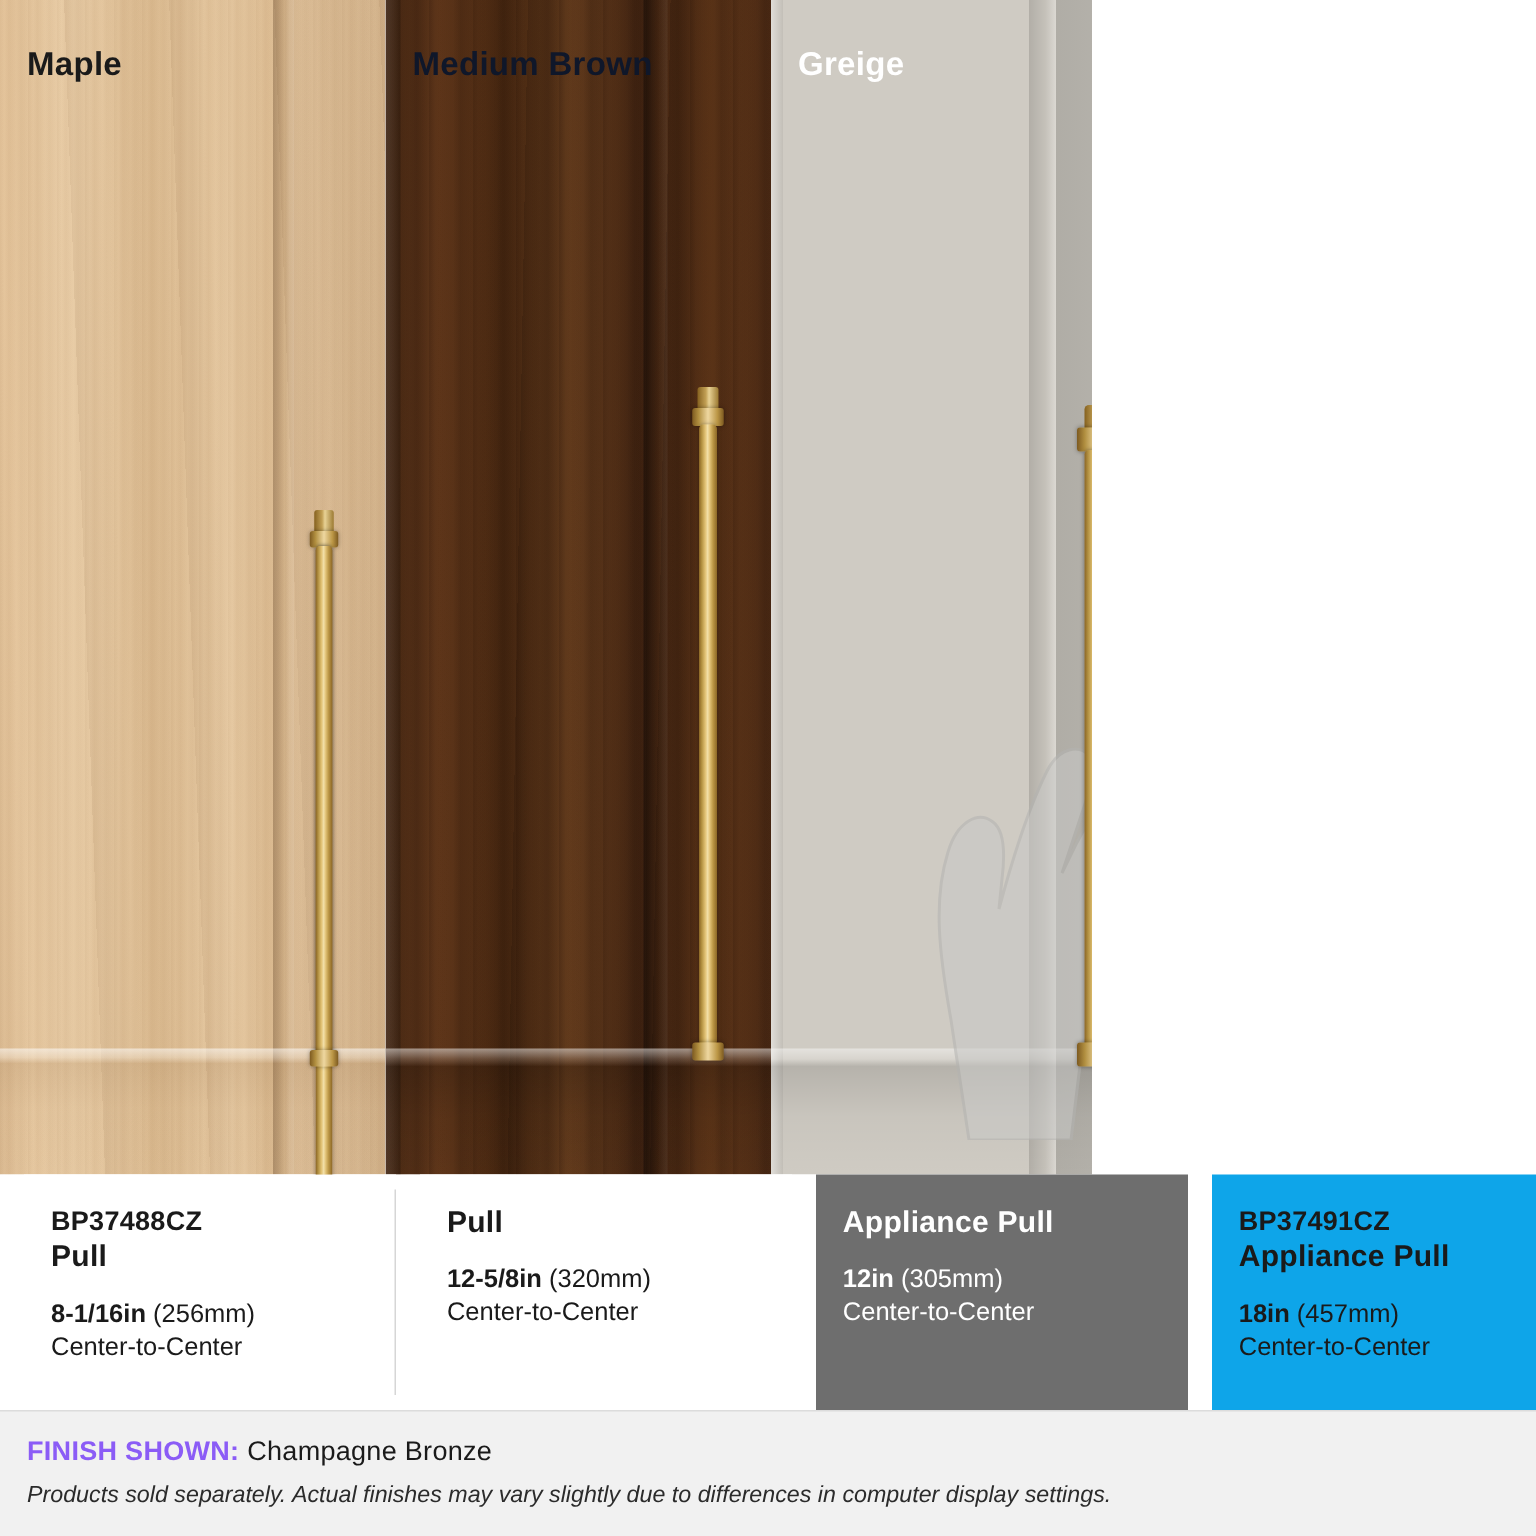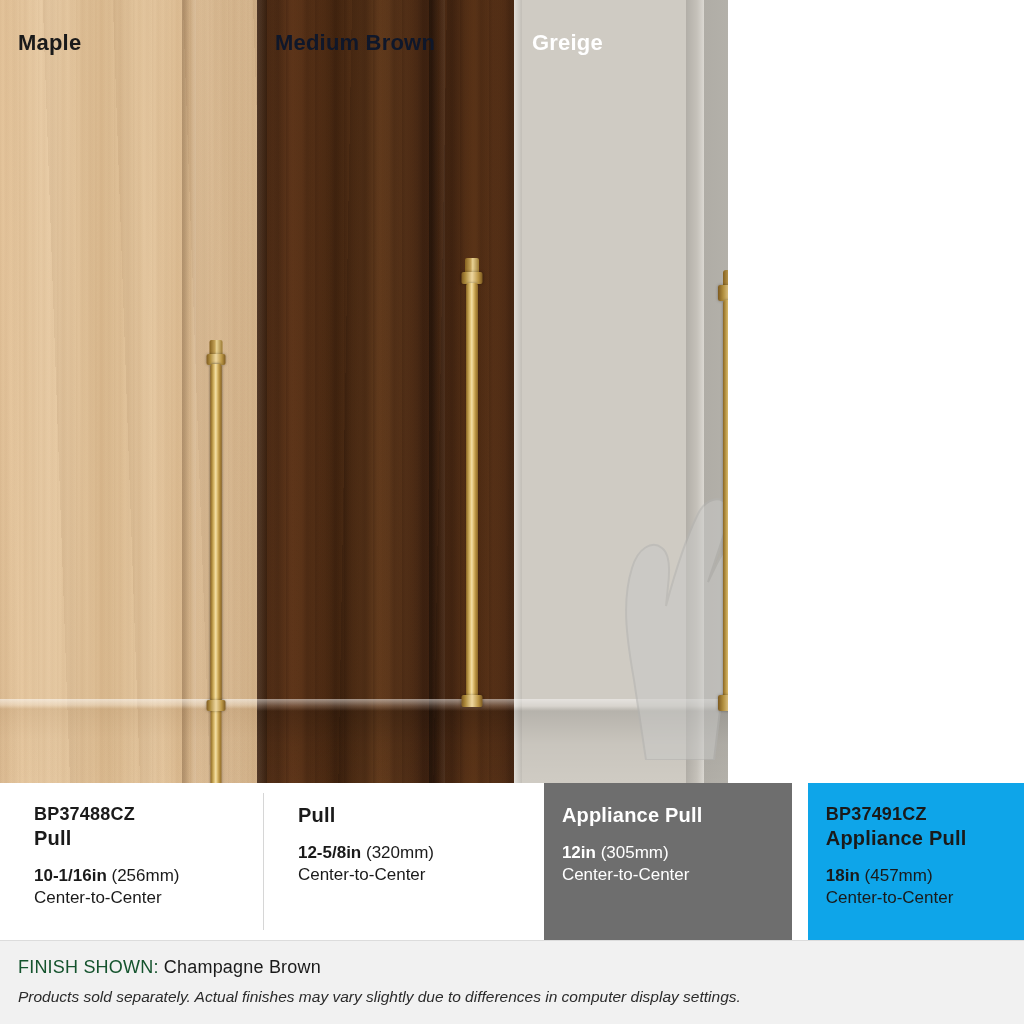--- a/index.html
+++ b/index.html
@@ -196,22 +196,22 @@
     background: #f1f1f1;
     border-top: 1px solid #dcdcdc;
     box-sizing: border-box;
     padding: 16px 0 0 18px;
   }
   .footer .finish {
     font-size: 18px;
     letter-spacing: .2px;
   }
   .footer .finish .lbl {
-    color: #14532d;
-    font-weight: 400;
+    color: #8b5cf6;
+    font-weight: 700;
   }
   .footer .finish .val { color: #1a1a1a; }
   .footer .note {
     margin-top: 10px;
     font-size: 15.5px;
     font-style: italic;
     color: #2b2b2b;
   }
 </style>
 </head>
@@ -276,21 +276,21 @@
     </div>
 
   </div>
 
   <div class="specs">
 
     <div class="spec" style="width:257px;background:#ffffff;color:#1a1a1a">
       <div class="sku">BP37488CZ</div>
       <div class="type">Pull</div>
       <div class="dim">
-        <b>10-1/16in</b>
+        <b>8-1/16in</b>
         <span>(256mm)</span>
       </div>
       <div class="ctc">Center-to-Center</div>
       <div class="divider" style="right:0"></div>
     </div>
 
     <div class="spec" style="width:257px;background:#ffffff;color:#1a1a1a">
       <div class="type">Pull</div>
       <div class="dim">
         <b>12-5/8in</b>
@@ -315,18 +315,18 @@
         <b>18in</b>
         <span>(457mm)</span>
       </div>
       <div class="ctc">Center-to-Center</div>
     </div>
   </div>
 
   <div class="footer">
     <div class="finish">
       <span class="lbl">FINISH SHOWN:</span>
-      <span class="val">Champagne Brown</span>
+      <span class="val">Champagne Bronze</span>
     </div>
     <div class="note">Products sold separately. Actual finishes may vary slightly due to differences in computer display settings.</div>
   </div>
 
 </div>
 
 </body></html>

